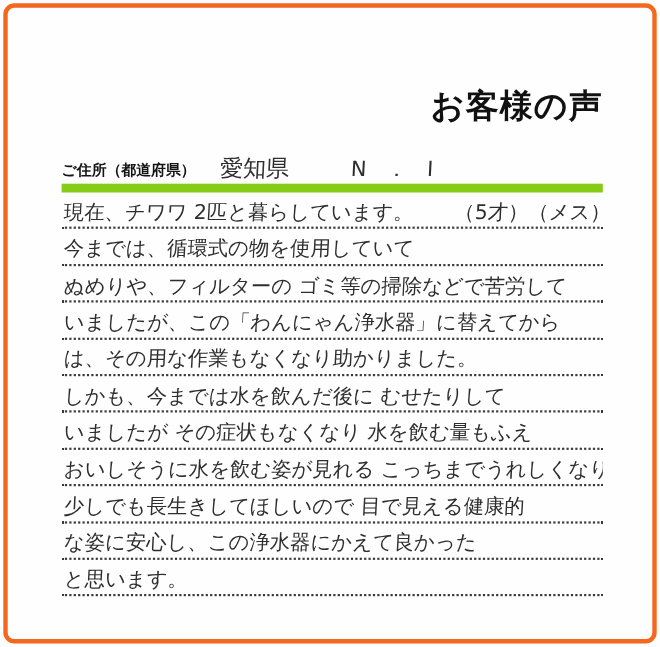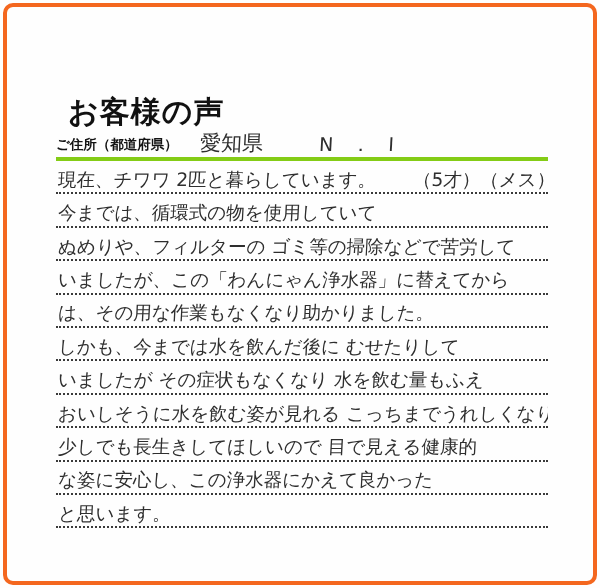--- a/index.html
+++ b/index.html
@@ -22,35 +22,37 @@
     position: absolute;
     left: 3px; top: 3px; right: 3px; bottom: 3px;
     border: 4px solid #f4671f;
     border-radius: 10px;
     pointer-events: none;
   }
   .content {
     position: absolute;
     left: 56px;
     right: 52px;
-    top: 92px;
+    top: 76px;
+    text-align: right;
   }
   .title {
     font-size: 30px;
     font-weight: bold;
     color: #111111;
     letter-spacing: 1px;
     margin: 0 0 0 12px;
     font-family: "DejaVu Sans", "Liberation Sans", sans-serif;
   }
   .form-row {
     display: flex;
     align-items: flex-end;
-    border-bottom: 4px solid #84cc16;
+    border-bottom: 8px solid #84cc16;
     padding-bottom: 3px;
+    margin-top: 26px;
     white-space: nowrap;
   }
   .form-label {
     font-size: 13.5px;
     font-weight: bold;
     color: #141414;
   }
   .hand {
     color: #2e2e2e;
     font-family: "DejaVu Sans", sans-serif;

